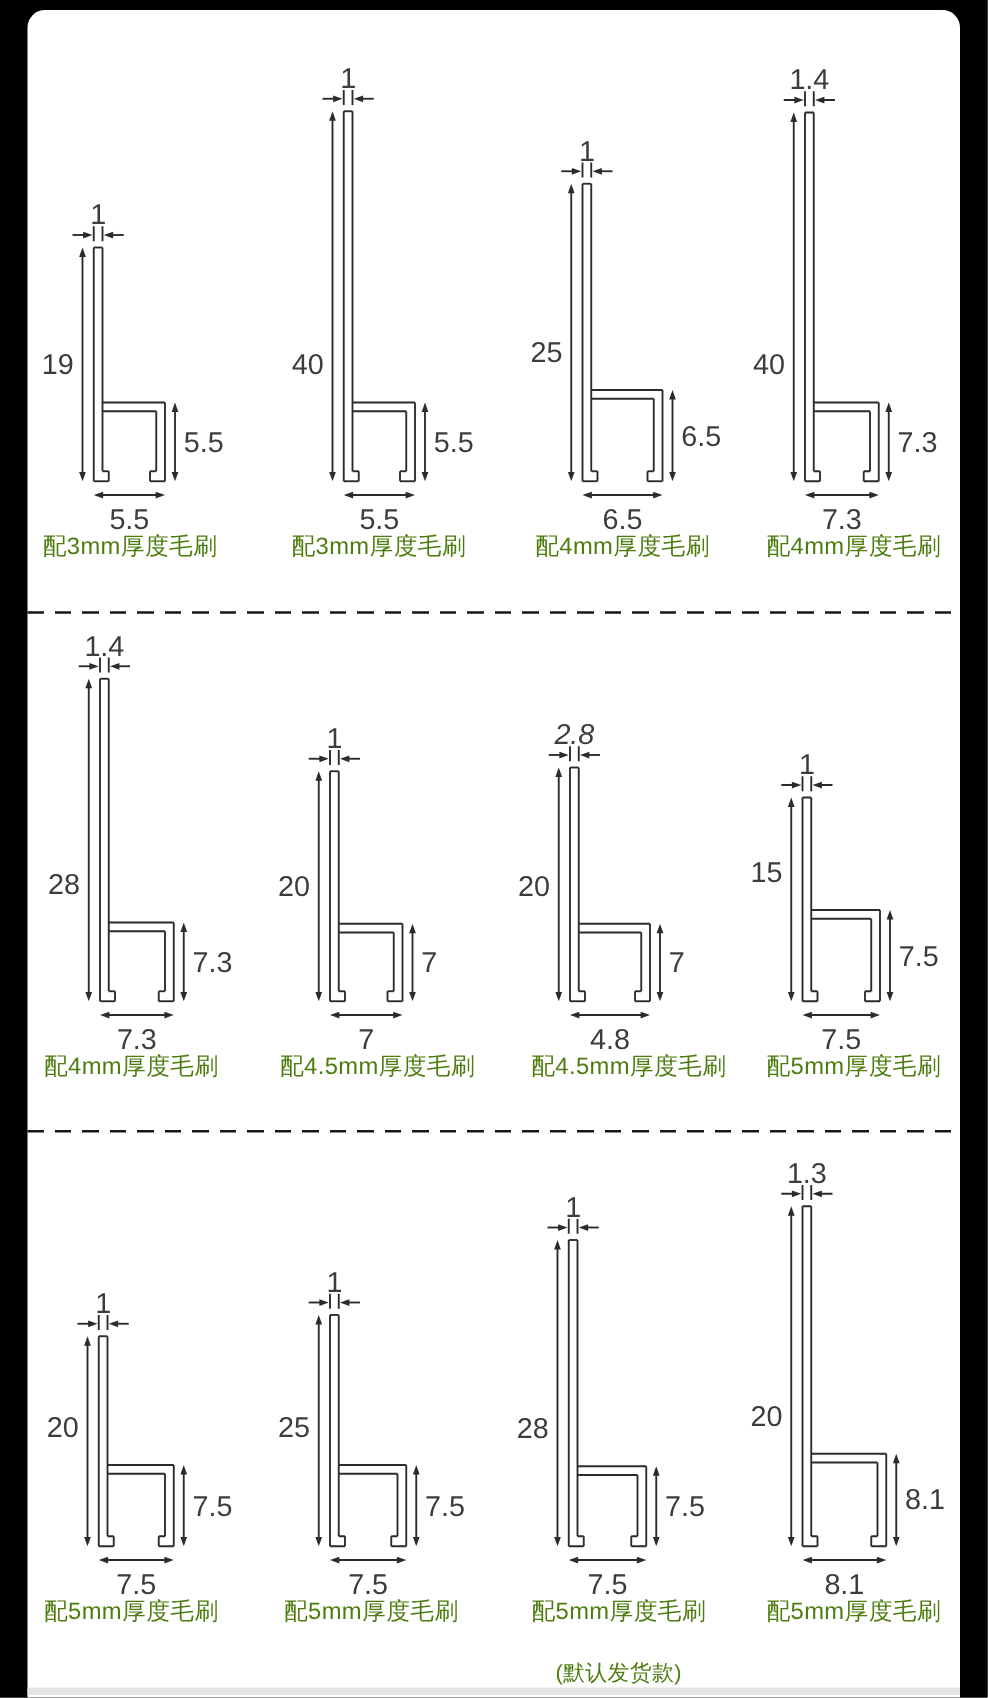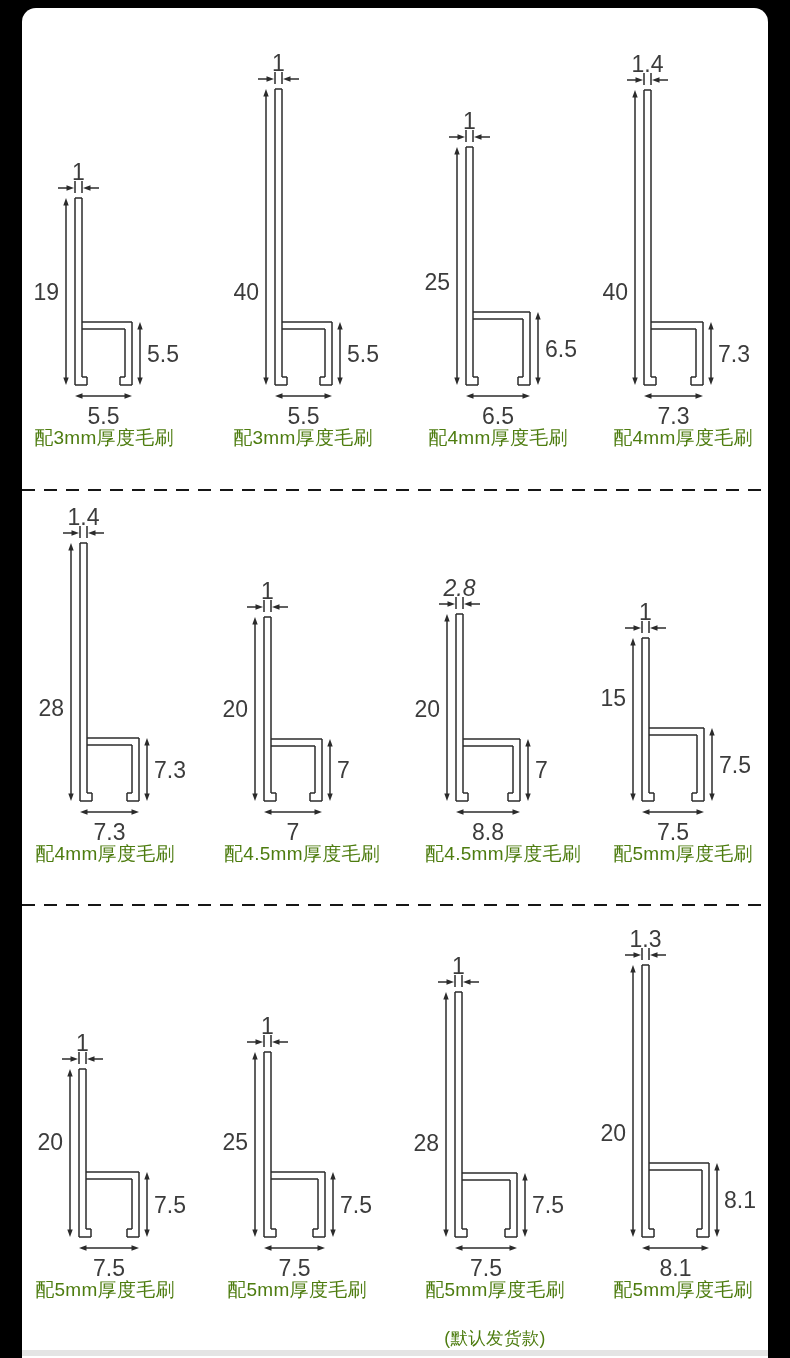--- a/index.html
+++ b/index.html
@@ -459,21 +459,21 @@
       <div class="dim center" style="left: 109.5px; top: 832px;">7.3</div>
       <div class="cap" style="left: 105px; top: 854px;">配4mm厚度毛刷</div>
       <div class="dim center" style="left: 267.5px; top: 591px;">1</div>
       <div class="dim vleft" style="right: 542px; top: 709px;">20</div>
       <div class="dim vright" style="left: 337px; top: 770px;">7</div>
       <div class="dim center" style="left: 293px; top: 832px;">7</div>
       <div class="cap" style="left: 302px; top: 854px;">配4.5mm厚度毛刷</div>
       <div class="dim center" style="left: 459.5px; top: 588px; font-style: italic;">2.8</div>
       <div class="dim vleft" style="right: 350px; top: 709px;">20</div>
       <div class="dim vright" style="left: 535px; top: 770px;">7</div>
-      <div class="dim center" style="left: 488px; top: 832px;">8.8</div>
+      <div class="dim center" style="left: 488px; top: 832px;">4.8</div>
       <div class="cap" style="left: 503px; top: 854px;">配4.5mm厚度毛刷</div>
       <div class="dim center" style="left: 645.5px; top: 612px;">1</div>
       <div class="dim vleft" style="right: 164px; top: 698px;">15</div>
       <div class="dim vright" style="left: 719px; top: 764.5px;">7.5</div>
       <div class="dim center" style="left: 673px; top: 832px;">7.5</div>
       <div class="cap" style="left: 683px; top: 854px;">配5mm厚度毛刷</div>
       <div class="dim center" style="left: 82.5px; top: 1043px;">1</div>
       <div class="dim vleft" style="right: 727px; top: 1142px;">20</div>
       <div class="dim vright" style="left: 154px; top: 1204.5px;">7.5</div>
       <div class="dim center" style="left: 109px; top: 1268px;">7.5</div>

